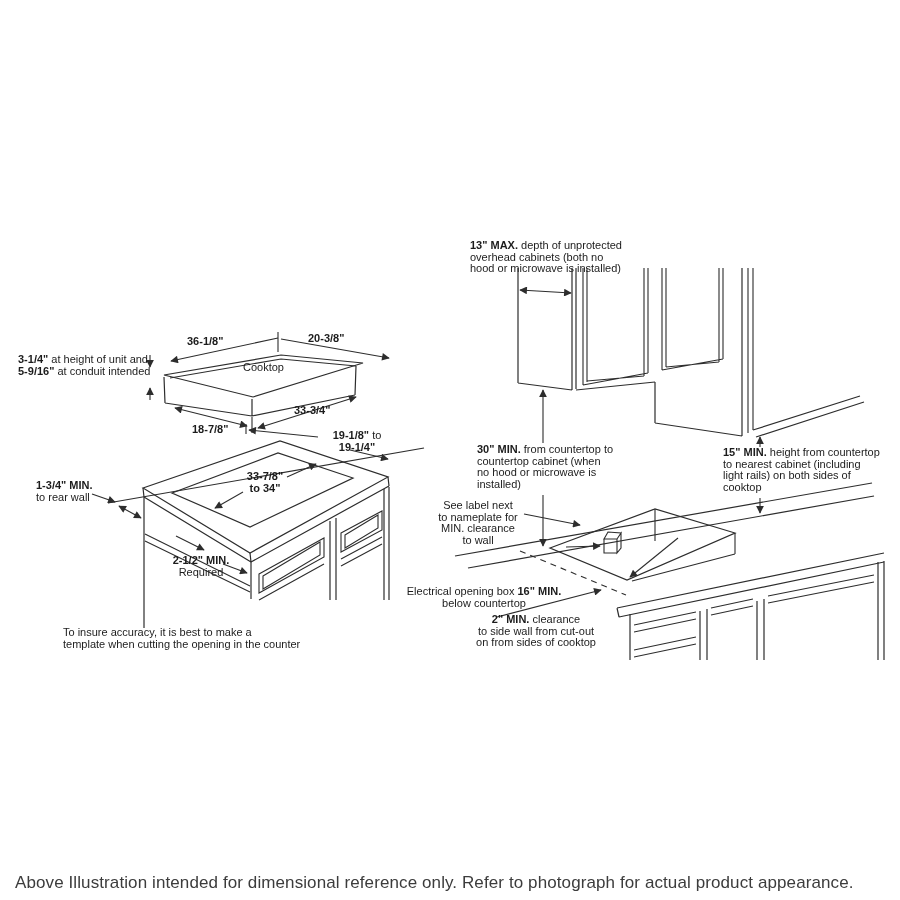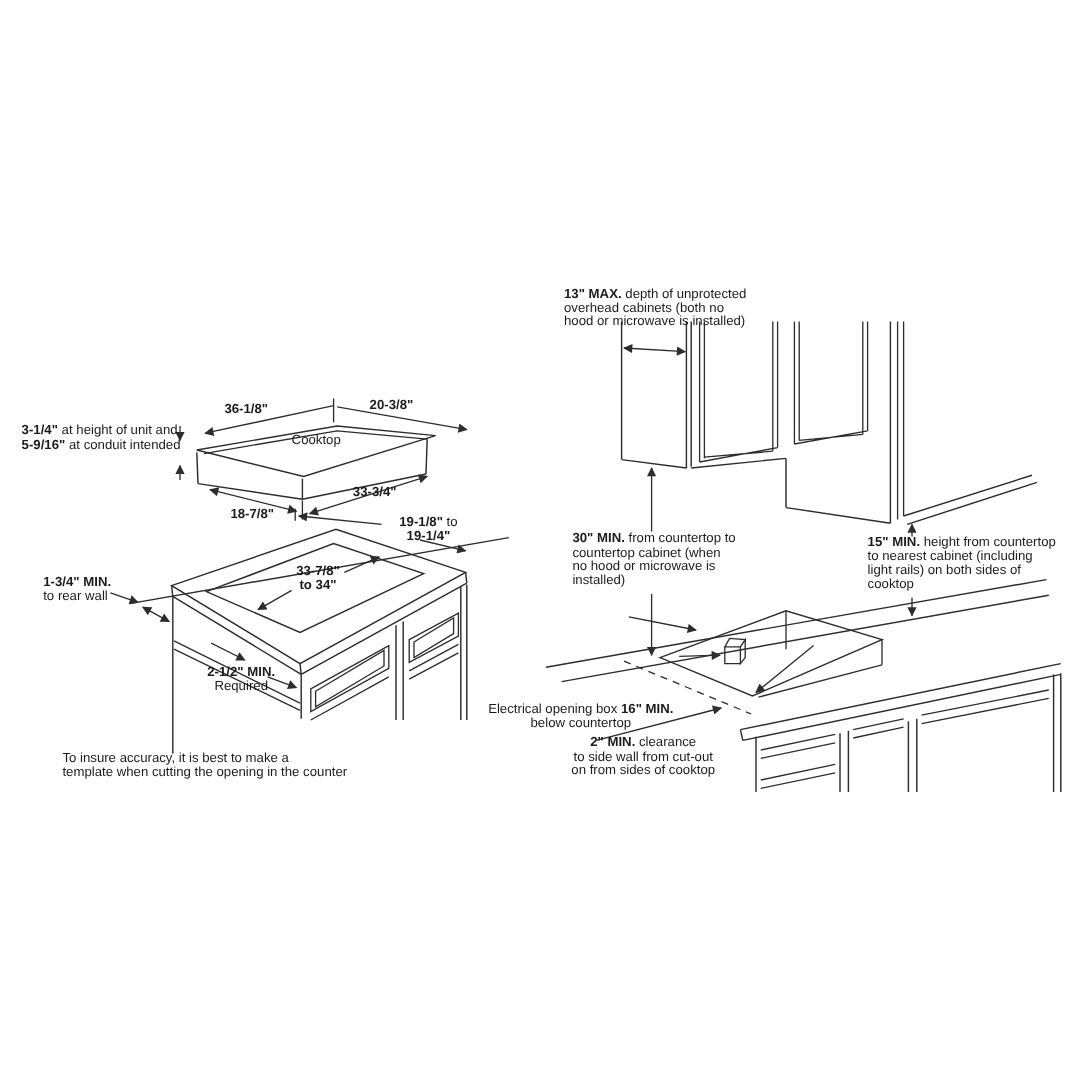--- a/index.html
+++ b/index.html
@@ -120,32 +120,37 @@
   <div class="label" style="left:192px;top:424px;"><span class="b">18-7/8"</span></div>
   <div class="label" style="left:294px;top:405px;"><span class="b">33-3/4"</span></div>
   <div class="label c" style="left:326px;top:430px;width:62px;"><span class="b">19-1/8"</span><span> to
 </span><span class="b">19-1/4"</span></div>
   <div class="label c" style="left:240px;top:471px;width:50px;"><span class="b">33-7/8"</span><span>
 </span><span class="b">to 34"</span></div>
   <div class="label" style="left:36px;top:480px;"><span class="b">1-3/4" MIN.</span><span>
 to rear wall</span></div>
   <div class="label c" style="left:162px;top:555px;width:78px;"><span class="b">2-1/2" MIN.</span><span>
 Required</span></div>
-  <div class="label" style="left:52px;top:627px;"><span>To insure accuracy, it is best to make a
+  <div class="label" style="left:63px;top:627px;"><span>To insure accuracy, it is best to make a
 template when cutting the opening in the counter</span></div>
   <div class="label" style="left:470px;top:240px;"><span class="b">13" MAX.</span><span> depth of unprotected
 overhead cabinets (both no
 hood or microwave is installed)</span></div>
   <div class="label" style="left:477px;top:444px;"><span class="b">30" MIN.</span><span> from countertop to
 countertop cabinet (when
 no hood or microwave is
 installed)</span></div>
   <div class="label" style="left:723px;top:447px;"><span class="b">15" MIN.</span><span> height from countertop
 to nearest cabinet (including
 light rails) on both sides of
 cooktop</span></div>
+  <div class="label c" style="left:436px;top:500px;width:84px;"><span>See label next
+to nameplate for
+MIN. clearance
+to wall</span></div>
   <div class="label c" style="left:400px;top:586px;width:168px;"><span>Electrical opening box </span><span class="b">16" MIN.</span><span>
 below countertop</span></div>
   <div class="label c" style="left:472px;top:614px;width:128px;"><span class="b">2" MIN.</span><span> clearance
 to side wall from cut-out
 on from sides of cooktop</span></div>
 
+  <div id="caption">Above Illustration intended for dimensional reference only. Refer to photograph for actual product appearance.</div>
 </div>
 
 </body></html>

